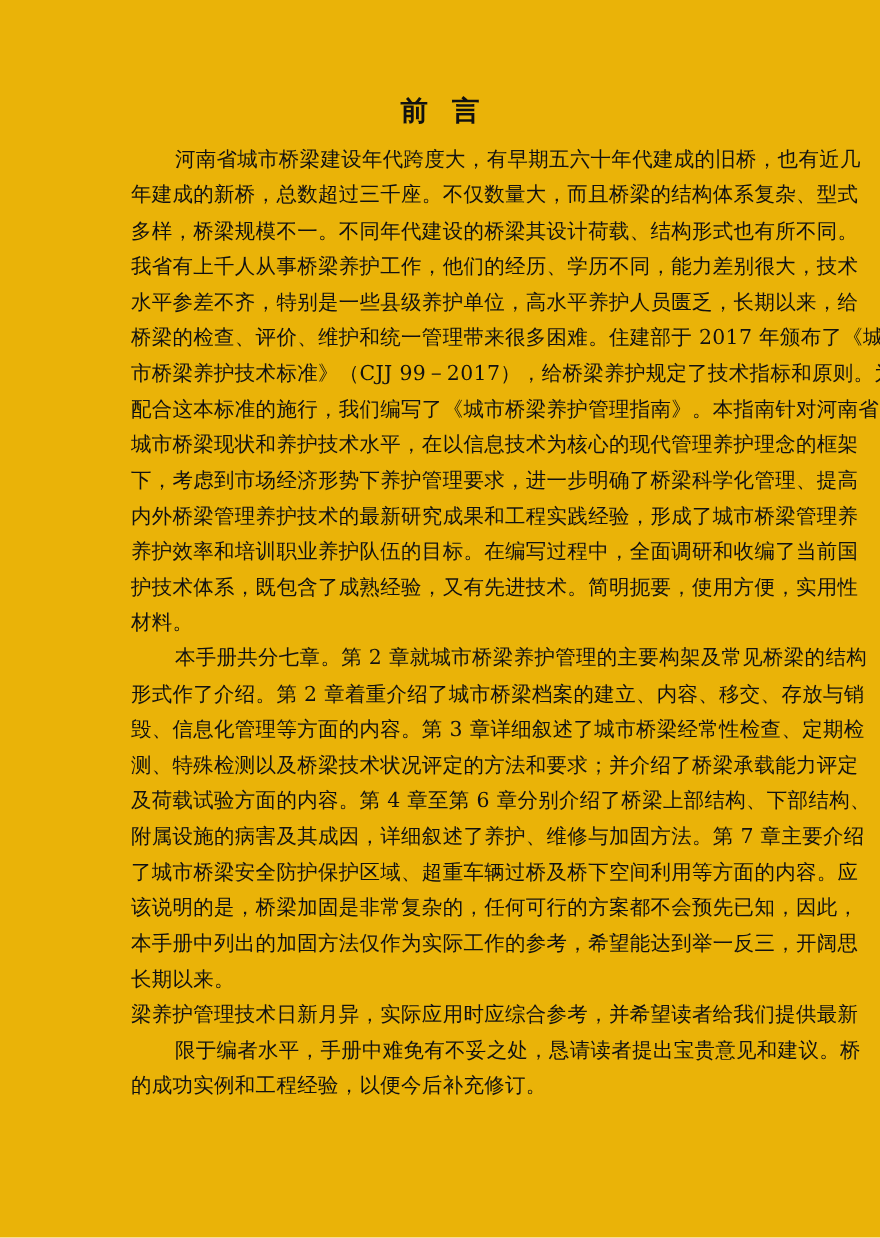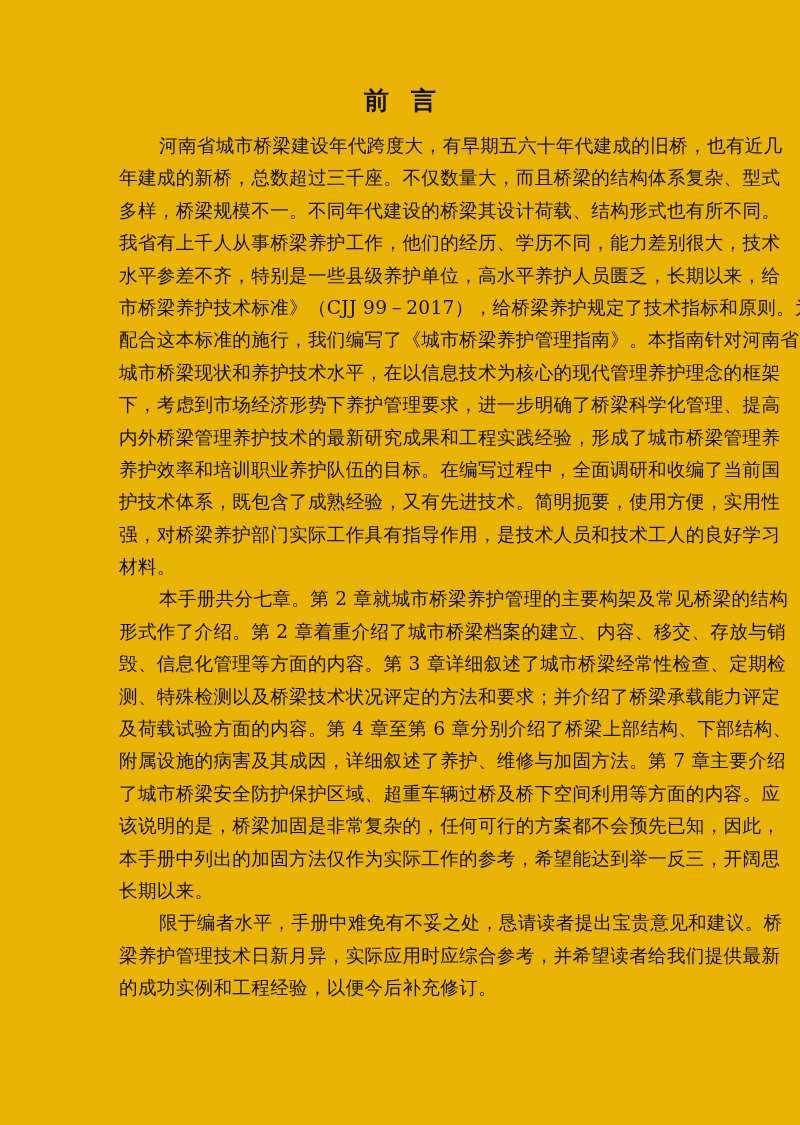--- a/index.html
+++ b/index.html
@@ -20,41 +20,41 @@
 
 <div class="page">
   <div class="title">前言</div>
   <div class="body">
     <div>
       <span class="line indent">河南省城市桥梁建设年代跨度大，有早期五六十年代建成的旧桥，也有近几</span>
       <span class="line">年建成的新桥，总数超过三千座。不仅数量大，而且桥梁的结构体系复杂、型式</span>
       <span class="line">多样，桥梁规模不一。不同年代建设的桥梁其设计荷载、结构形式也有所不同。</span>
       <span class="line">我省有上千人从事桥梁养护工作，他们的经历、学历不同，能力差别很大，技术</span>
       <span class="line">水平参差不齐，特别是一些县级养护单位，高水平养护人员匮乏，长期以来，给</span>
+      <span class="line">桥梁的检查、评价、维护和统一管理带来很多困难。住建部于 2017 年颁布了《城</span>
       <span class="line">市桥梁养护技术标准》（CJJ 99－2017），给桥梁养护规定了技术指标和原则。为了</span>
       <span class="line">配合这本标准的施行，我们编写了《城市桥梁养护管理指南》。本指南针对河南省</span>
       <span class="line">城市桥梁现状和养护技术水平，在以信息技术为核心的现代管理养护理念的框架</span>
       <span class="line">下，考虑到市场经济形势下养护管理要求，进一步明确了桥梁科学化管理、提高</span>
       <span class="line">内外桥梁管理养护技术的最新研究成果和工程实践经验，形成了城市桥梁管理养</span>
       <span class="line">养护效率和培训职业养护队伍的目标。在编写过程中，全面调研和收编了当前国</span>
       <span class="line">护技术体系，既包含了成熟经验，又有先进技术。简明扼要，使用方便，实用性</span>
-      <span class="line">强，对桥梁养护部门实际工作具有指导作用，是技术人员和技术工人的良好学习</span>
       <span class="line last">材料。</span>
     </div>
     <div>
       <span class="line indent">本手册共分七章。第 2 章就城市桥梁养护管理的主要构架及常见桥梁的结构</span>
       <span class="line">形式作了介绍。第 2 章着重介绍了城市桥梁档案的建立、内容、移交、存放与销</span>
       <span class="line">毁、信息化管理等方面的内容。第 3 章详细叙述了城市桥梁经常性检查、定期检</span>
       <span class="line">测、特殊检测以及桥梁技术状况评定的方法和要求；并介绍了桥梁承载能力评定</span>
       <span class="line">及荷载试验方面的内容。第 4 章至第 6 章分别介绍了桥梁上部结构、下部结构、</span>
       <span class="line">附属设施的病害及其成因，详细叙述了养护、维修与加固方法。第 7 章主要介绍</span>
       <span class="line">了城市桥梁安全防护保护区域、超重车辆过桥及桥下空间利用等方面的内容。应</span>
       <span class="line">该说明的是，桥梁加固是非常复杂的，任何可行的方案都不会预先已知，因此，</span>
       <span class="line">本手册中列出的加固方法仅作为实际工作的参考，希望能达到举一反三，开阔思</span>
       <span class="line last">长期以来。</span>
     </div>
     <div>
+      <span class="line">梁养护管理技术日新月异，实际应用时应综合参考，并希望读者给我们提供最新</span>
       <span class="line indent">限于编者水平，手册中难免有不妥之处，恳请读者提出宝贵意见和建议。桥</span>
-      <span class="line">梁养护管理技术日新月异，实际应用时应综合参考，并希望读者给我们提供最新</span>
       <span class="line last">的成功实例和工程经验，以便今后补充修订。</span>
     </div>
   </div>
 </div>
 
 </body></html>

